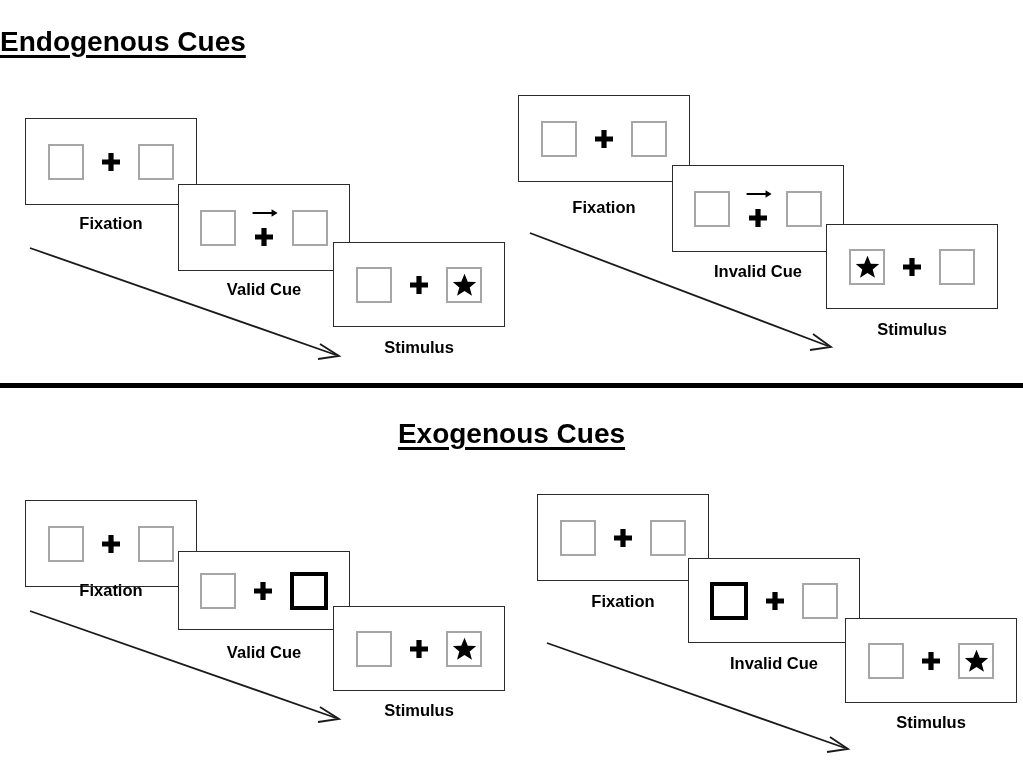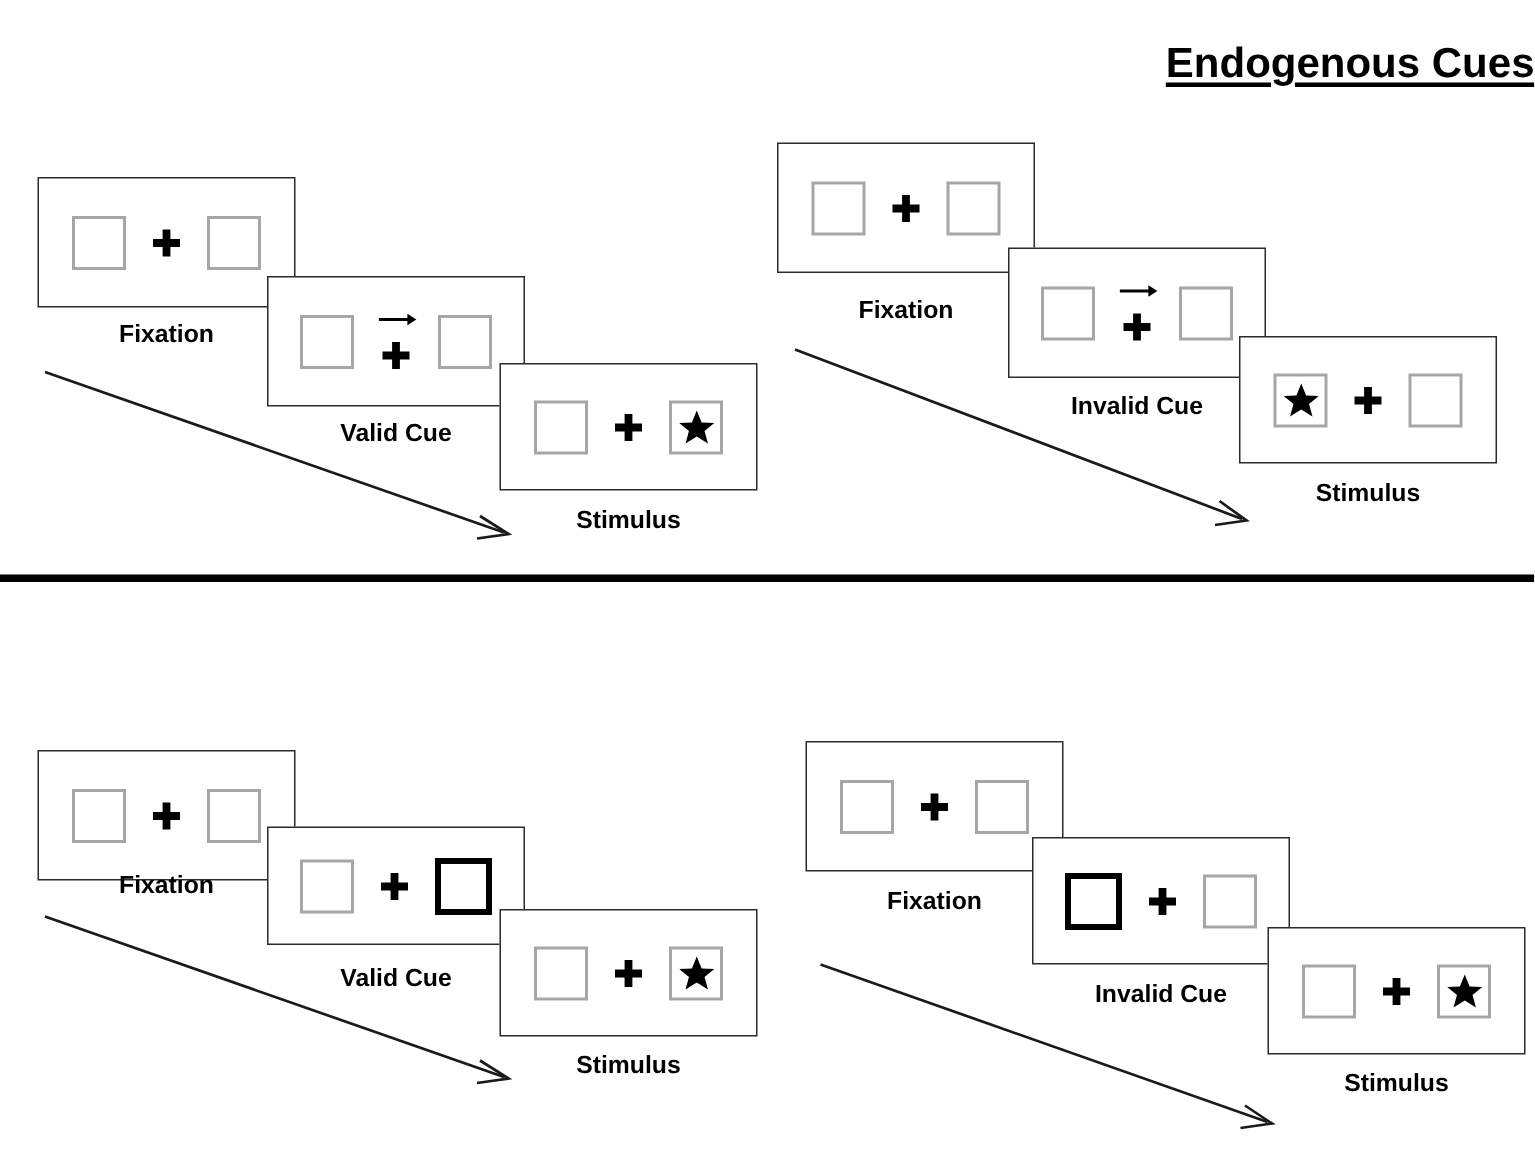--- a/index.html
+++ b/index.html
@@ -112,21 +112,21 @@
     position: absolute;
     overflow: visible;
     pointer-events: none;
   }
 </style>
 </head>
 <body>
 
 <div id="stage">
 
-  <div class="section-title" style="left:0; top:26px; width:1023px; text-align:right;">Endogenous Cues</div>
+  <div class="section-title" style="left:0; top:26px; width:1023px; text-align:left;">Endogenous Cues</div>
 
   <div class="frame" style="left:25px; top:118px; width:172px; height:87px;">
     <div class="frame-inner" style="gap:16px;">
       <div class="box" style="width:36px;height:36px;"></div>
       <div class="cross">
         <svg width="22" height="22" viewBox="0 0 22 22">
             <path d="M8.4 2 H13.6 V8.4 H20 V13.6 H13.6 V20 H8.4 V13.6 H2 V8.4 H8.4 Z" fill="#000"></path>
           </svg>
       </div>
       <div class="box" style="width:36px;height:36px;"></div>
@@ -228,20 +228,21 @@
   </div>
   <div class="caption" style="left:826px; top:320px; width:172px;">Stimulus</div>
 
   <svg class="flow-arrow" style="left:528px; top:230px;" width="310" height="125" viewBox="0 0 310 125">
     <line x1="2" y1="3" x2="300" y2="116" stroke="#1a1a1a" stroke-width="1.8"></line>
     <path d="M285 104 L303 117 L282 120" fill="none" stroke="#1a1a1a" stroke-width="1.8"></path>
   </svg>
 
   <div class="divider" style="top:383px;"></div>
 
+  <div class="section-title" style="left:0; top:418px; width:1023px; text-align:center;">Exogenous Cues</div>
 
   <div class="frame" style="left:25px; top:500px; width:172px; height:87px;">
     <div class="frame-inner" style="gap:16px;">
       <div class="box" style="width:36px;height:36px;"></div>
       <div class="cross">
         <svg width="22" height="22" viewBox="0 0 22 22">
             <path d="M8.4 2 H13.6 V8.4 H20 V13.6 H13.6 V20 H8.4 V13.6 H2 V8.4 H8.4 Z" fill="#000"></path>
           </svg>
       </div>
       <div class="box" style="width:36px;height:36px;"></div>

